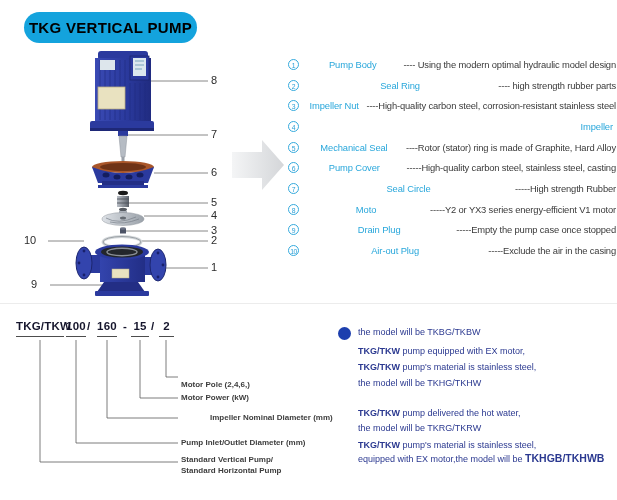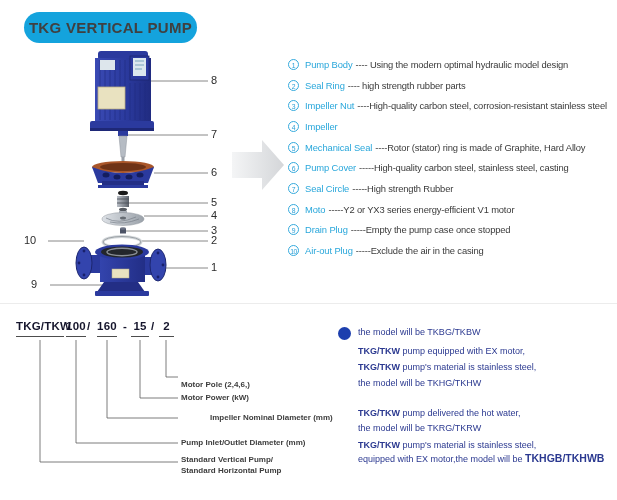--- a/index.html
+++ b/index.html
@@ -2,34 +2,34 @@
 <html><head>
 <meta charset="utf-8">
 <style>
   html,body{margin:0;padding:0;background:#fff;}
   .page{position:relative;width:617px;height:500px;background:#ffffff;overflow:hidden;
         font-family:"Liberation Sans",sans-serif;}
 
   
   .banner{position:absolute;left:24px;top:12px;width:173px;height:31px;
           background:#14a3dd;border-radius:16px;display:flex;align-items:center;justify-content:center;}
-  .banner span{color:#404040;font-weight:bold;font-size:15px;letter-spacing:.3px;}
+  .banner span{color:#000000;font-weight:bold;font-size:15px;letter-spacing:.3px;}
 
   
   .diagram-svg{position:absolute;left:18px;top:45px;}
   .callout{position:absolute;font-size:11px;color:#2c2c2c;line-height:11px;}
   .c8 {left:211px;top:75px;}  .c7 {left:211px;top:129px;}
   .c6 {left:211px;top:167px;} .c5 {left:211px;top:197px;}
   .c4 {left:211px;top:210px;} .c3 {left:211px;top:225px;}
   .c2 {left:211px;top:235px;} .c1 {left:211px;top:262px;}
   .c10{left:24px; top:235px;} .c9 {left:31px; top:279px;}
 
   
   .parts{position:absolute;left:288px;top:54px;width:328px;}
-  .li{display:flex;align-items:center;height:20.7px;white-space:nowrap;}
+  .li{display:flex;align-items:center;height:20.7px;white-space:nowrap;justify-content:space-between;}
   .ln{flex:0 0 auto;width:11px;height:11px;border:1px solid #35aadd;border-radius:50%;
       color:#2a9fd6;font-size:6.8px;line-height:11px;text-align:center;margin-right:6px;
       box-sizing:border-box;letter-spacing:-.5px;}
   .lp{color:#29a7db;font-size:9.4px;letter-spacing:-.1px;margin-right:3px;}
   .ld{color:#3a3a3a;font-size:9.4px;letter-spacing:-.15px;}
 
   .divider{position:absolute;left:0;top:303px;width:617px;height:1px;background:#ececec;}
 
   
   .seg,.sep{position:absolute;top:320px;font-weight:bold;font-size:11.5px;color:#15152c;

